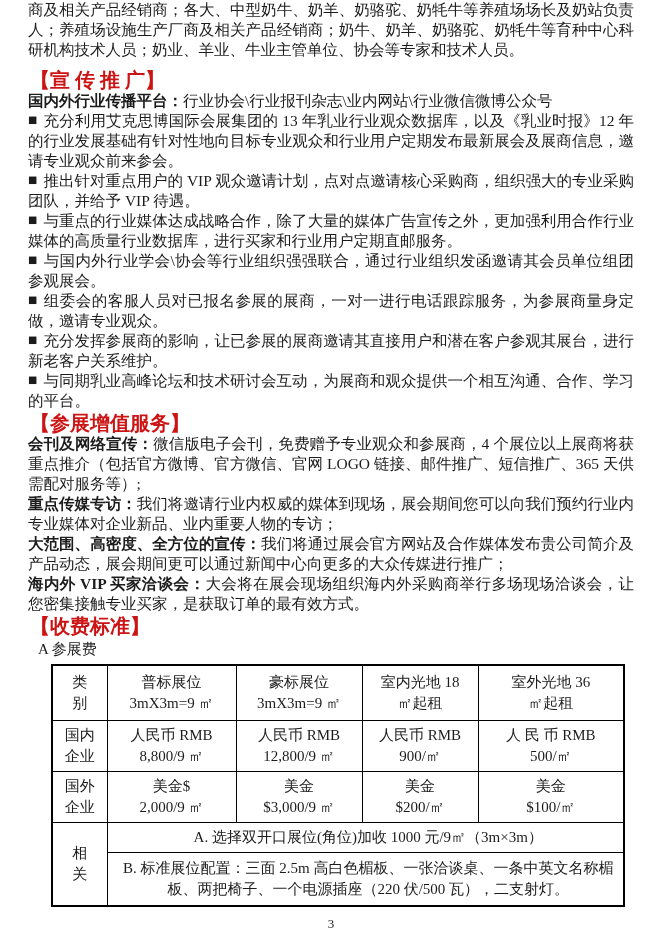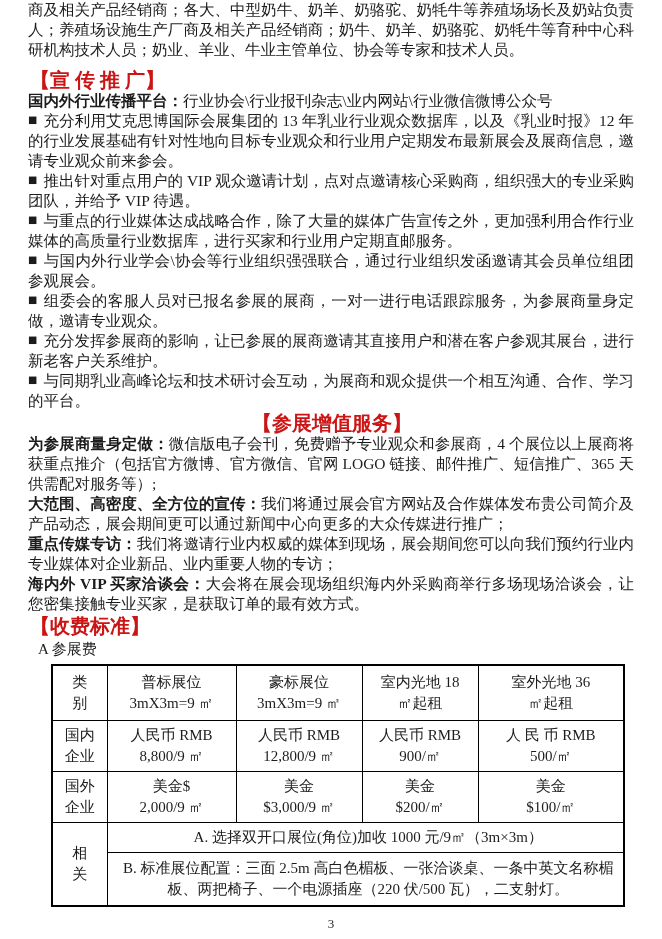--- a/index.html
+++ b/index.html
@@ -22,21 +22,21 @@
     text-align: justify;
   }
   .bold { font-weight: bold; }
   .red-header {
     margin: 10px 0 0 2px;
     color: #cc1414;
     font-weight: bold;
     font-size: 20px;
     line-height: 21px;
   }
-  .red-header.h2 { margin-top: 2px; text-align: center; }
+  .red-header.h2 { margin-top: 2px; }
   .red-header.h3 { margin-top: 2px; }
   .sub-header {
     margin: 2px 0 0 10px;
     font-weight: normal;
     font-size: 15px;
     line-height: 21px;
   }
   .bullet {
     display: inline-block;
     margin-right: 6px;
@@ -88,23 +88,23 @@
   <p class="body"><span class="bullet">■</span><span>充分利用艾克思博国际会展集团的 13 年乳业行业观众数据库，以及《乳业时报》12 年的行业发展基础有针对性地向目标专业观众和行业用户定期发布最新展会及展商信息，邀请专业观众前来参会。</span></p>
   <p class="body"><span class="bullet">■</span><span>推出针对重点用户的 VIP 观众邀请计划，点对点邀请核心采购商，组织强大的专业采购团队，并给予 VIP 待遇。</span></p>
   <p class="body"><span class="bullet">■</span><span>与重点的行业媒体达成战略合作，除了大量的媒体广告宣传之外，更加强利用合作行业媒体的高质量行业数据库，进行买家和行业用户定期直邮服务。</span></p>
   <p class="body"><span class="bullet">■</span><span>与国内外行业学会\协会等行业组织强强联合，通过行业组织发函邀请其会员单位组团参观展会。</span></p>
   <p class="body"><span class="bullet">■</span><span>组委会的客服人员对已报名参展的展商，一对一进行电话跟踪服务，为参展商量身定做，邀请专业观众。</span></p>
   <p class="body"><span class="bullet">■</span><span>充分发挥参展商的影响，让已参展的展商邀请其直接用户和潜在客户参观其展台，进行新老客户关系维护。</span></p>
   <p class="body"><span class="bullet">■</span><span>与同期乳业高峰论坛和技术研讨会互动，为展商和观众提供一个相互沟通、合作、学习的平台。</span></p>
 
   <div class="red-header h2">【参展增值服务】</div>
 
-  <p class="body"><span class="bold">为参展商量身定做：</span><span>微信版电子会刊，免费赠予专业观众和参展商，4 个展位以上展商将获重点推介（包括官方微博、官方微信、官网 LOGO 链接、邮件推广、短信推广、365 天供需配对服务等）;</span></p>
+  <p class="body"><span class="bold">会刊及网络宣传：</span><span>微信版电子会刊，免费赠予专业观众和参展商，4 个展位以上展商将获重点推介（包括官方微博、官方微信、官网 LOGO 链接、邮件推广、短信推广、365 天供需配对服务等）;</span></p>
+  <p class="body"><span class="bold">重点传媒专访：</span><span>我们将邀请行业内权威的媒体到现场，展会期间您可以向我们预约行业内专业媒体对企业新品、业内重要人物的专访；</span></p>
   <p class="body"><span class="bold">大范围、高密度、全方位的宣传：</span><span>我们将通过展会官方网站及合作媒体发布贵公司简介及产品动态，展会期间更可以通过新闻中心向更多的大众传媒进行推广；</span></p>
-  <p class="body"><span class="bold">重点传媒专访：</span><span>我们将邀请行业内权威的媒体到现场，展会期间您可以向我们预约行业内专业媒体对企业新品、业内重要人物的专访；</span></p>
   <p class="body"><span class="bold">海内外 VIP 买家洽谈会：</span><span>大会将在展会现场组织海内外采购商举行多场现场洽谈会，让您密集接触专业买家，是获取订单的最有效方式。</span></p>
 
   <div class="red-header h3">【收费标准】</div>
   <div class="sub-header">A 参展费</div>
 
   <table class="fee-table">
     <colgroup>
       <col style="width:55px">
       <col style="width:129px">
       <col style="width:126px">

